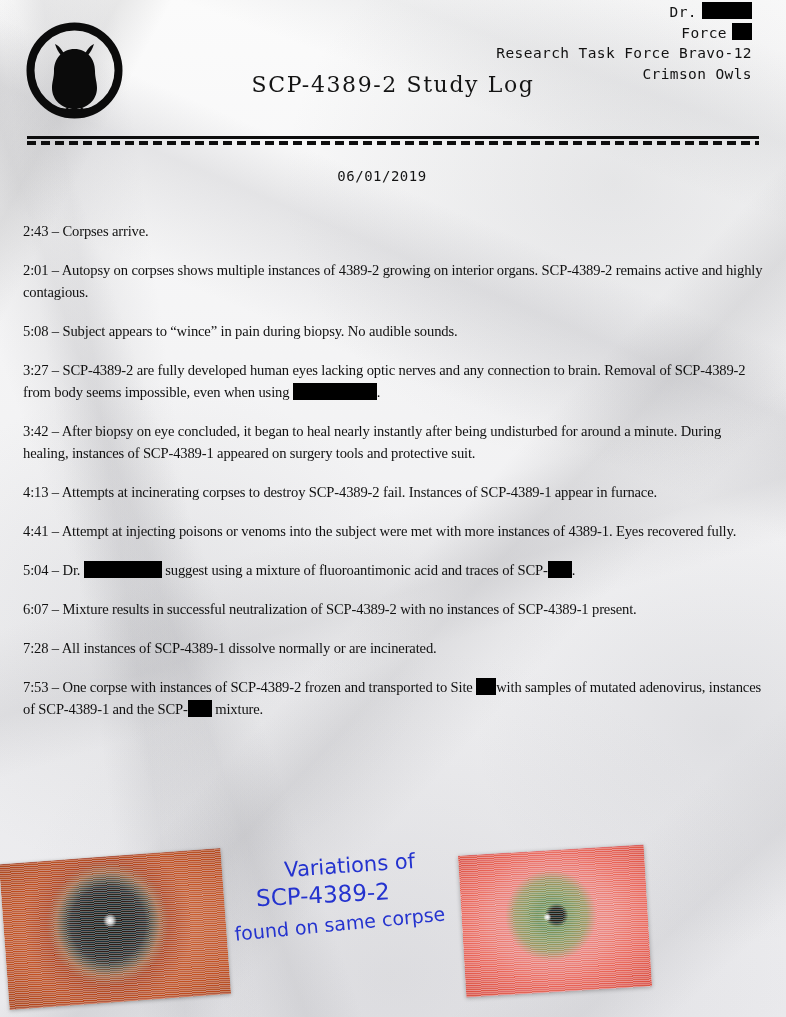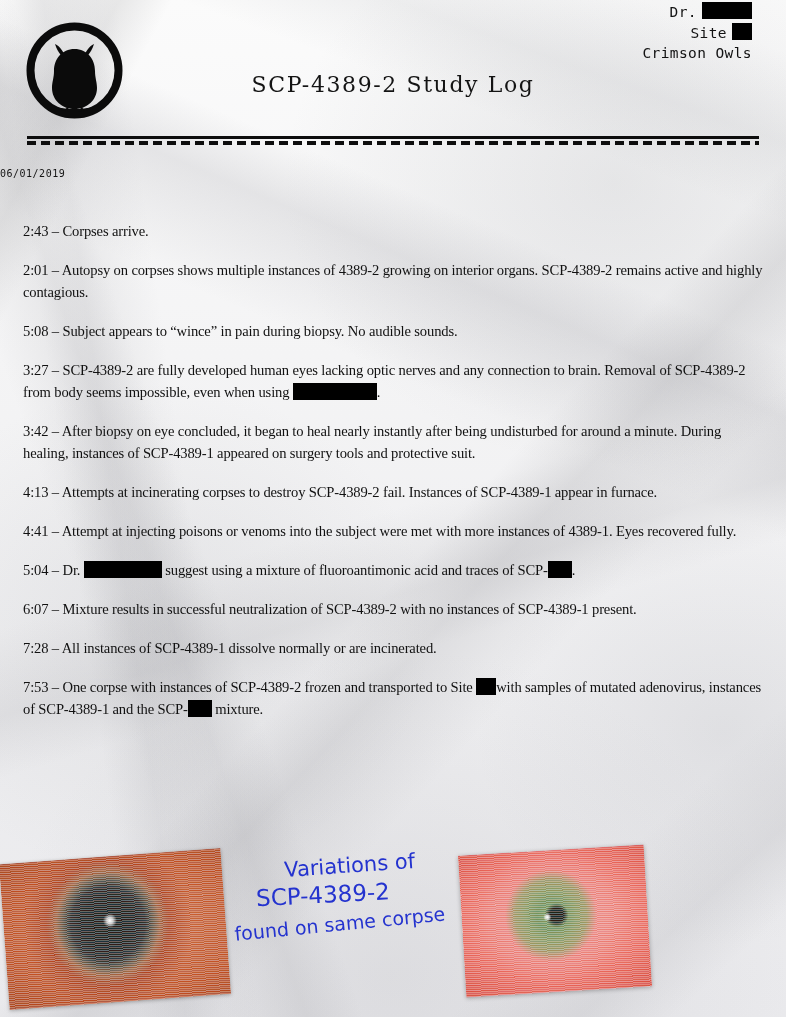--- a/index.html
+++ b/index.html
@@ -99,23 +99,23 @@
       to right, #0d0d0d 0px, #0d0d0d 9px,
       rgba(0,0,0,0) 9px, rgba(0,0,0,0) 14px);
   }
 
   
   #doc-date {
     position: absolute;
     top: 168px;
     left: 0;
     width: 764px;
-    text-align: left;
+    text-align: center;
     font-family: "DejaVu Sans Mono", monospace;
-    font-size: 10px;
+    font-size: 14px;
     letter-spacing: 0.5px;
     color: #141414;
   }
 
   
   #log {
     position: absolute;
     left: 23px;
     top: 205px;
     width: 742px;
@@ -243,21 +243,22 @@
                  C70 90, 61 91, 52.5 91 C44 91, 35 90, 26 86 Z"></path>
 
         <path d="M45 88 l-2 6 h2 l2 -5 z"></path>
         <path d="M60 88 l2 6 h-2 l-2 -5 z"></path>
       </g>
     </svg>
   </div>
 
   <div id="header-block">
     <div class="hdr-line"><span>Dr.</span><span class="redact redact-dr"></span></div>
-    <div class="hdr-line"><span>Site</span><span class="redact redact-site"></span></div>
+    <div class="hdr-line"><span>Force</span><span class="redact redact-site"></span></div>
+    <div class="hdr-line">Research Task Force Bravo-12</div>
     <div class="hdr-line">Crimson Owls</div>
   </div>
 
   <div id="doc-title">SCP-4389-2 Study Log</div>
 
   <div id="rule-solid"></div>
   <div id="rule-dashed"></div>
 
   <div id="doc-date">06/01/2019</div>
 

